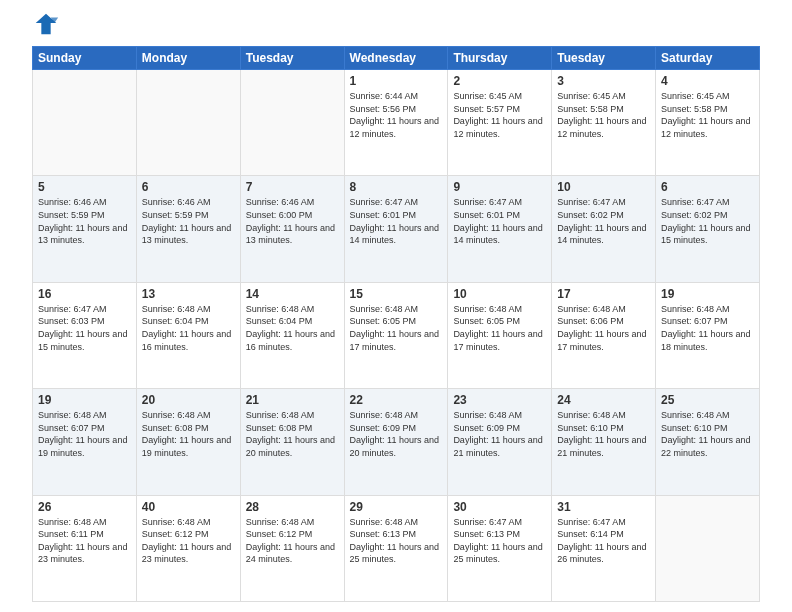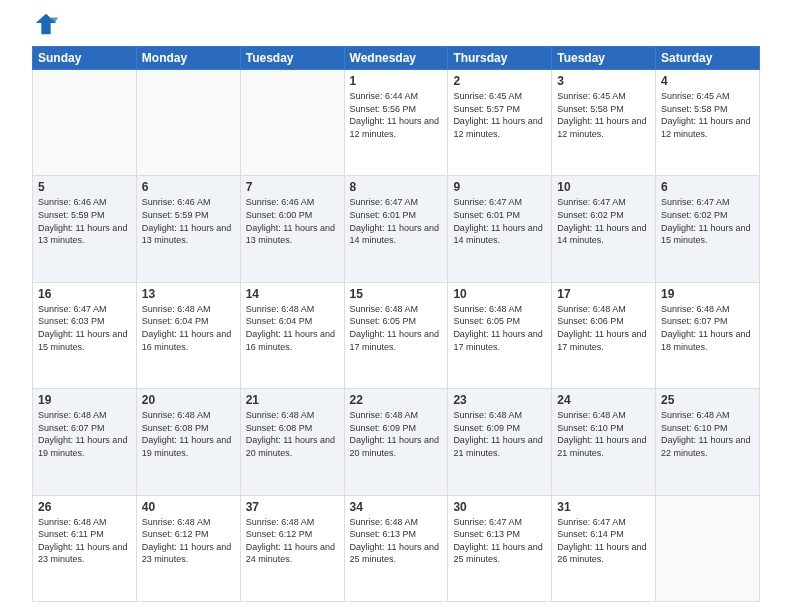--- a/index.html
+++ b/index.html
@@ -249,25 +249,25 @@
         <tr>
           <td>
             <span class="day-num">26</span>
             <div class="day-info">Sunrise: 6:48 AM<br>Sunset: 6:11 PM<br>Daylight: 11 hours and 23 minutes.</div>
           </td>
           <td>
             <span class="day-num">40</span>
             <div class="day-info">Sunrise: 6:48 AM<br>Sunset: 6:12 PM<br>Daylight: 11 hours and 23 minutes.</div>
           </td>
           <td>
-            <span class="day-num">37</span>
+            <span class="day-num">28</span>
             <div class="day-info">Sunrise: 6:48 AM<br>Sunset: 6:12 PM<br>Daylight: 11 hours and 24 minutes.</div>
           </td>
           <td>
-            <span class="day-num">34</span>
+            <span class="day-num">29</span>
             <div class="day-info">Sunrise: 6:48 AM<br>Sunset: 6:13 PM<br>Daylight: 11 hours and 25 minutes.</div>
           </td>
           <td>
             <span class="day-num">30</span>
             <div class="day-info">Sunrise: 6:47 AM<br>Sunset: 6:13 PM<br>Daylight: 11 hours and 25 minutes.</div>
           </td>
           <td>
             <span class="day-num">31</span>
             <div class="day-info">Sunrise: 6:47 AM<br>Sunset: 6:14 PM<br>Daylight: 11 hours and 26 minutes.</div>
           </td>

